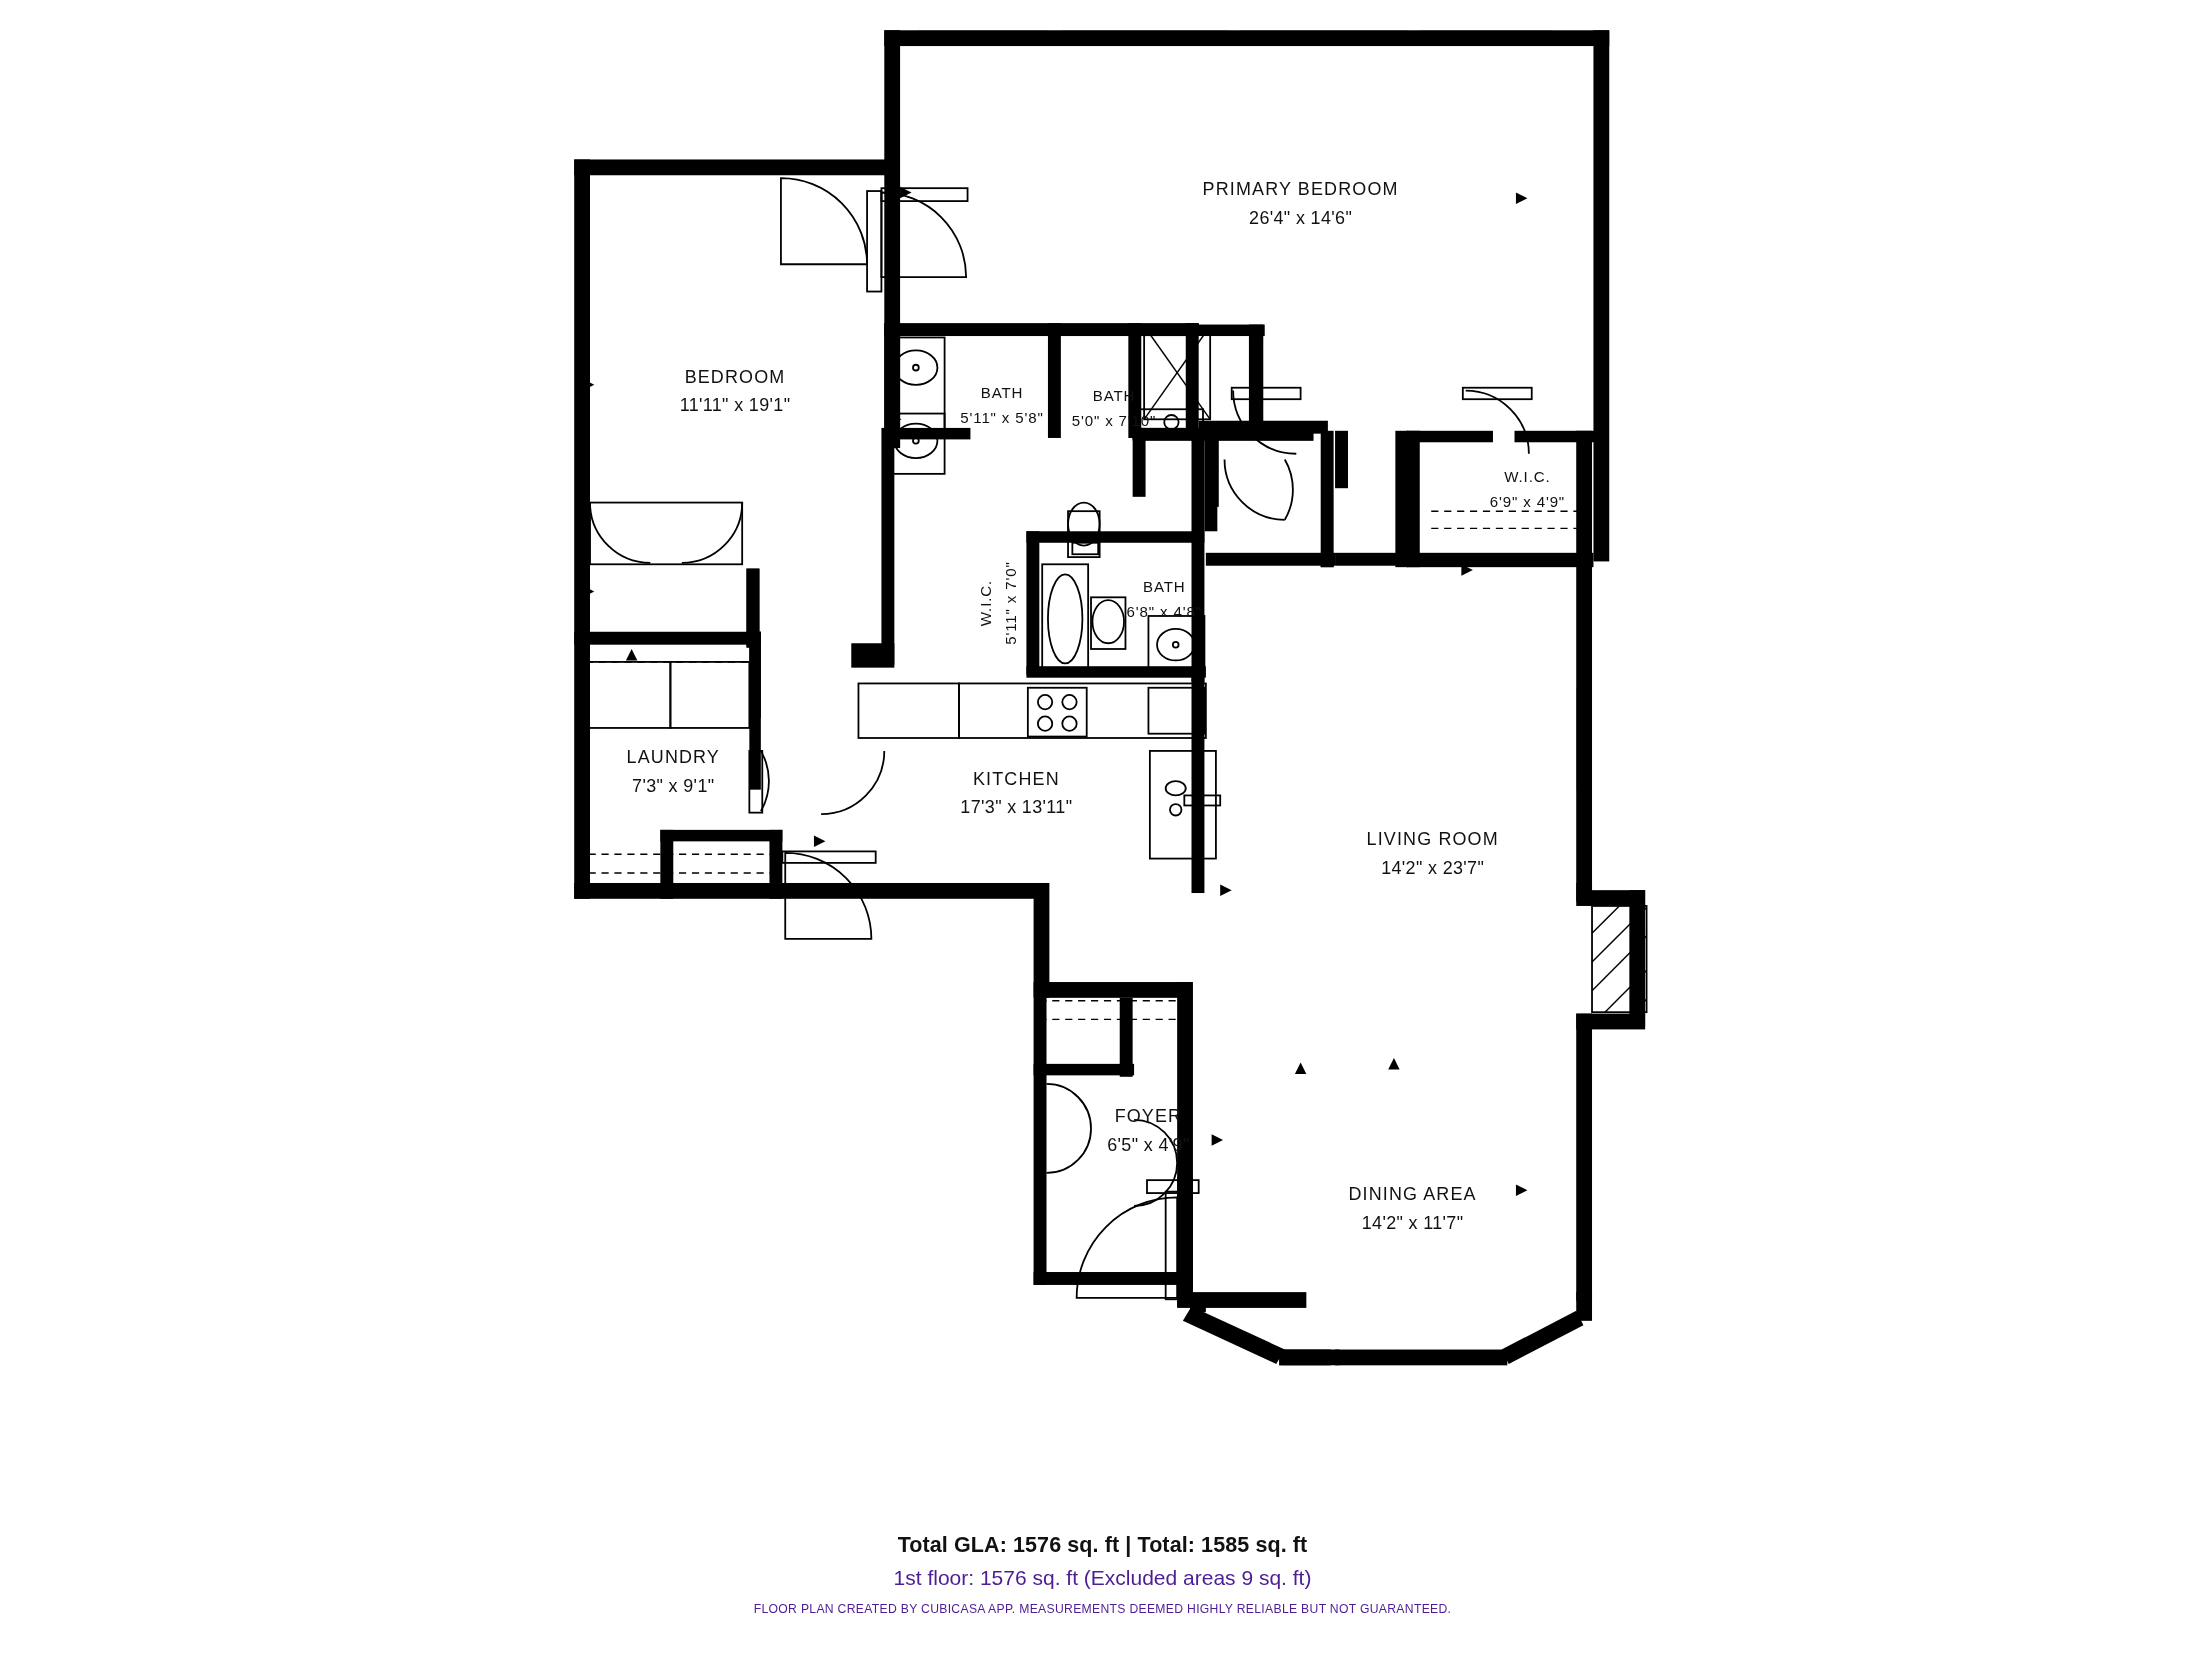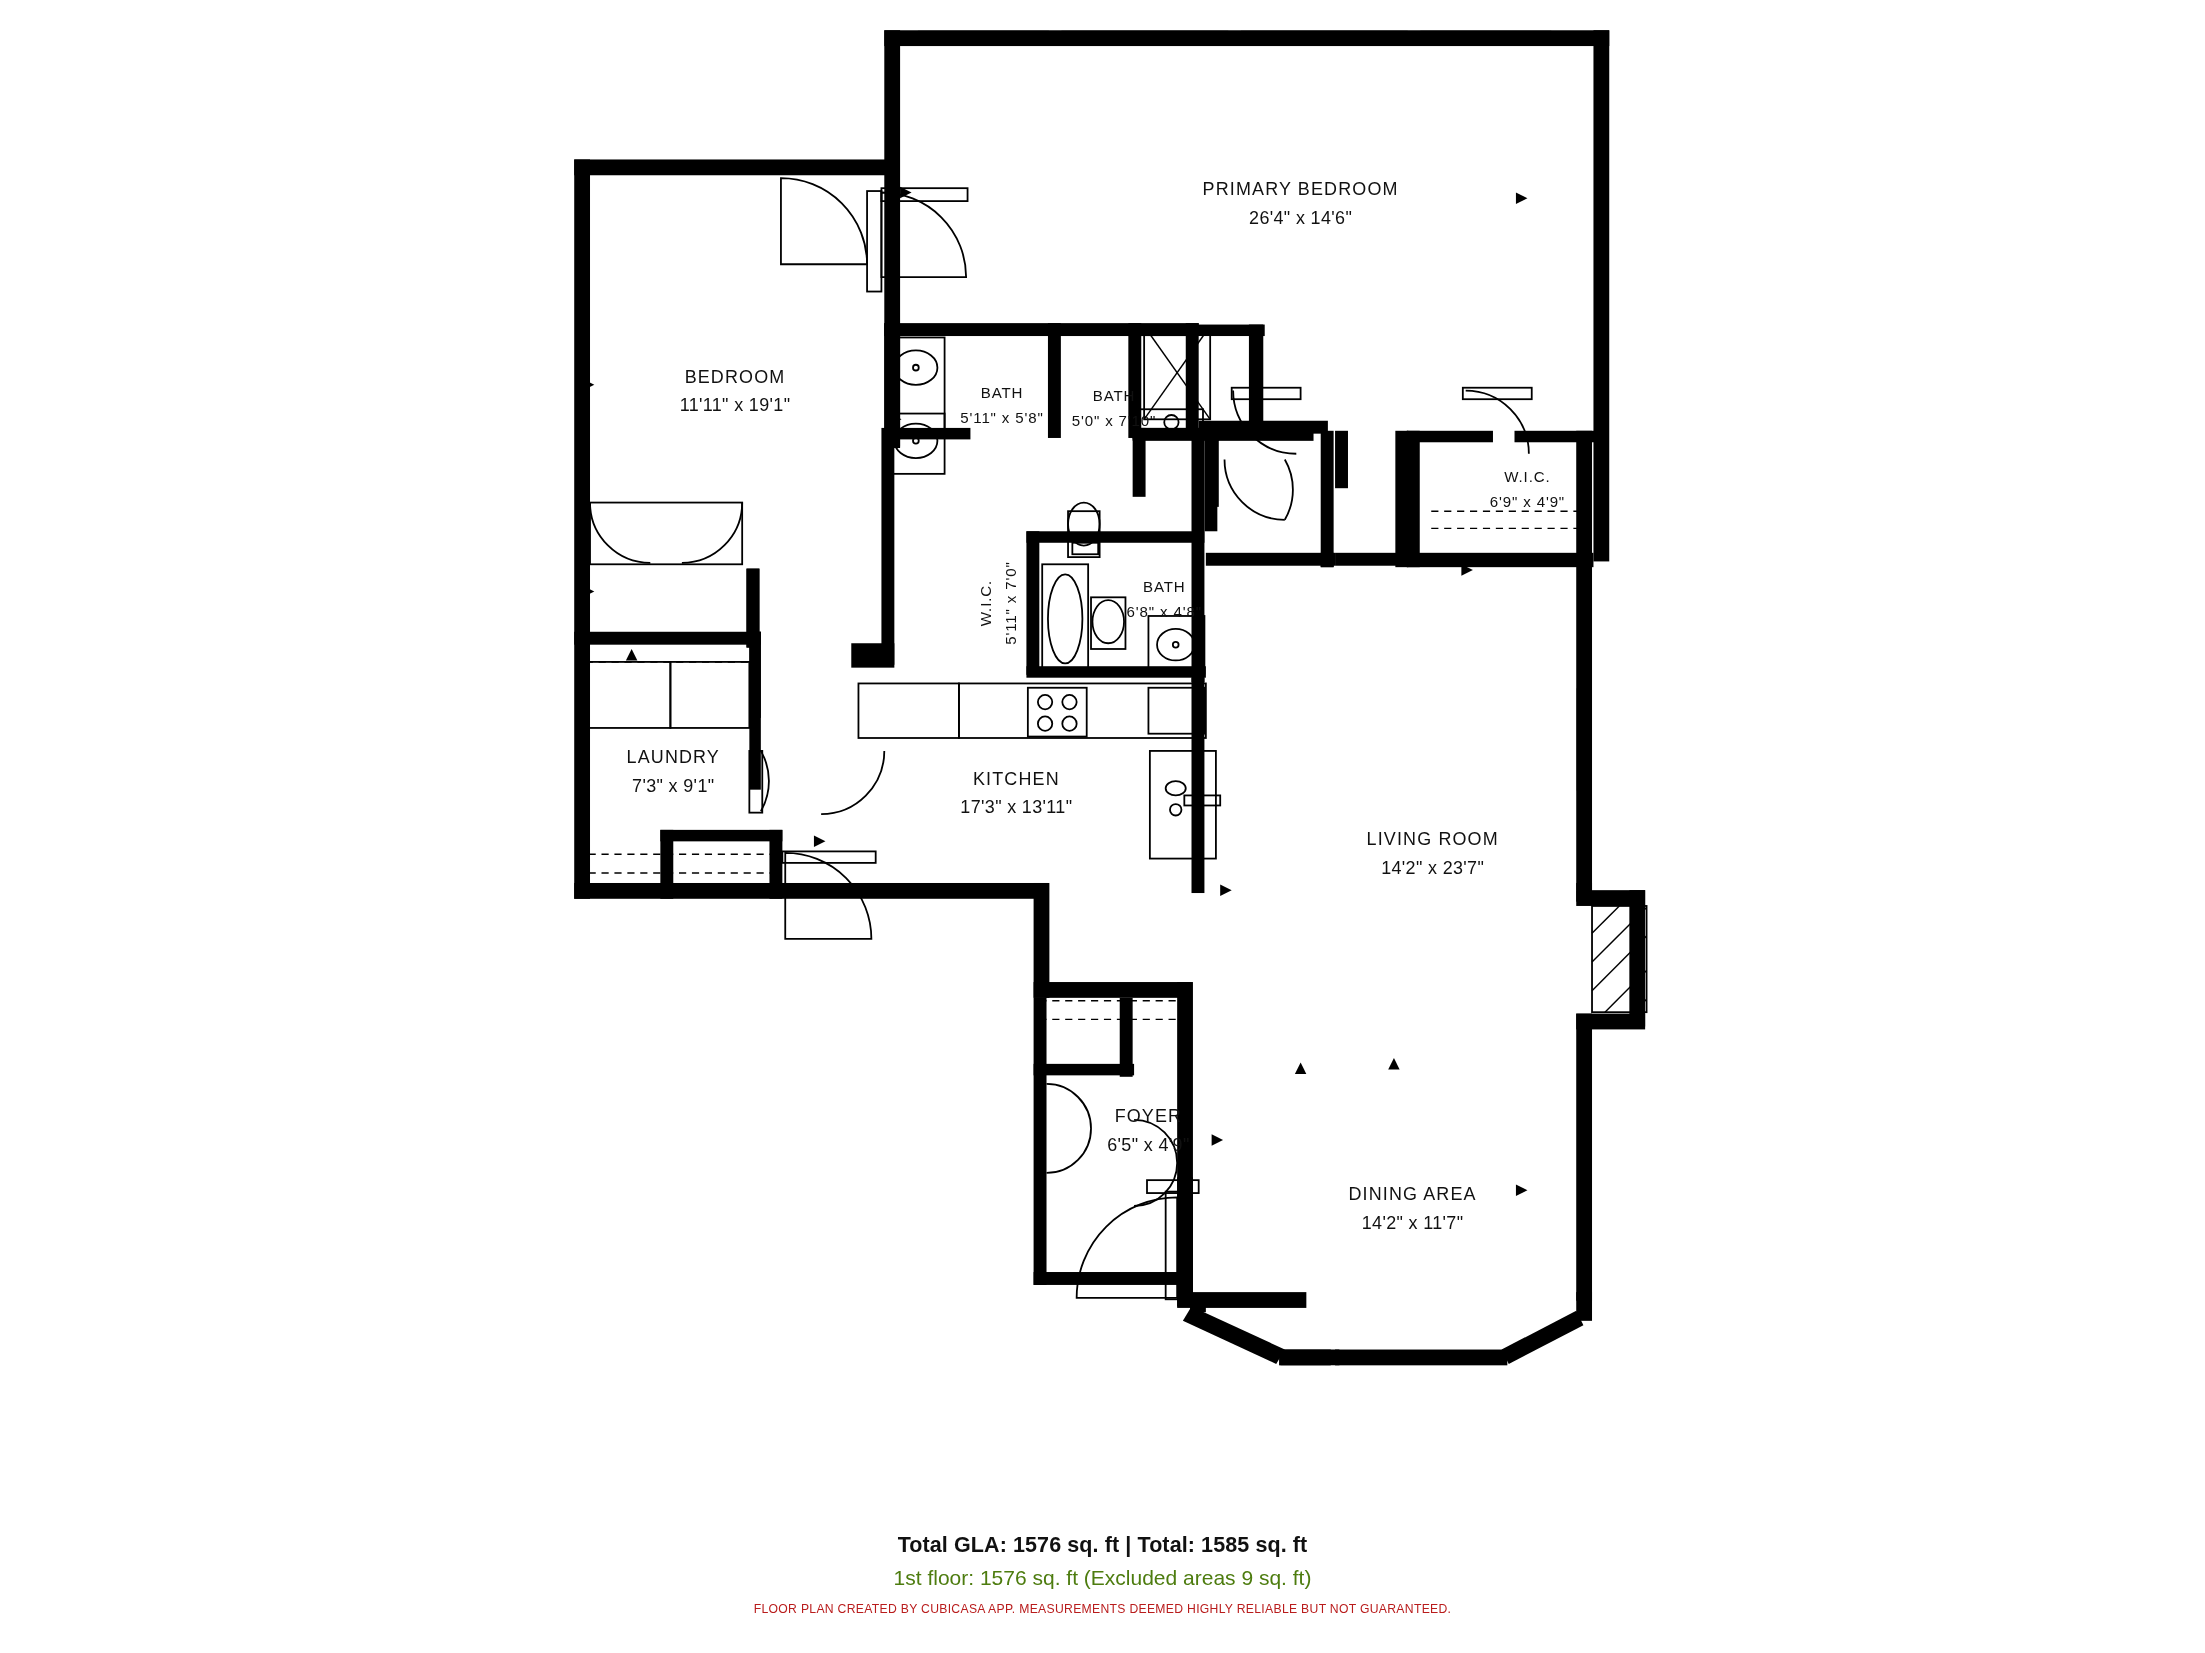--- a/index.html
+++ b/index.html
@@ -59,27 +59,27 @@
   #footer-total {
     top: 1533px;
     font-size: 21.5px;
     font-weight: bold;
     color: #111111;
     letter-spacing: 0.1px;
   }
   #footer-floor {
     top: 1566px;
     font-size: 21px;
-    color: #4d7c0f;
+    color: #4c1d95;
   }
   #footer-credit {
     top: 1602px;
     font-size: 12.2px;
     letter-spacing: 0.3px;
-    color: #b91c1c;
+    color: #4c1d95;
   }
 </style>
 </head>
 <body>
 
 <div id="plan-wrap">
 
   <svg id="floorplan" viewBox="0 0 3072 2304" xmlns="http://www.w3.org/2000/svg">
 
     <g>

